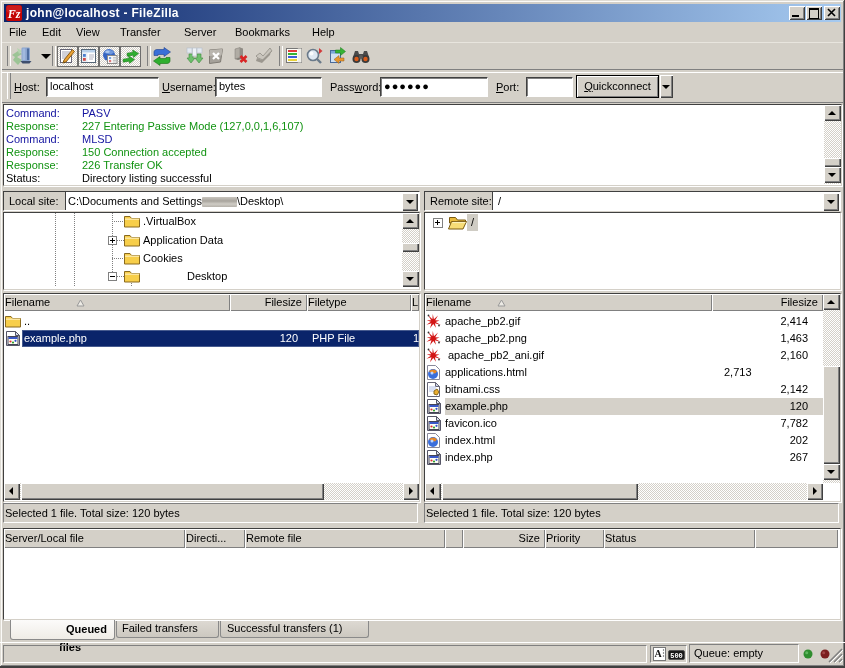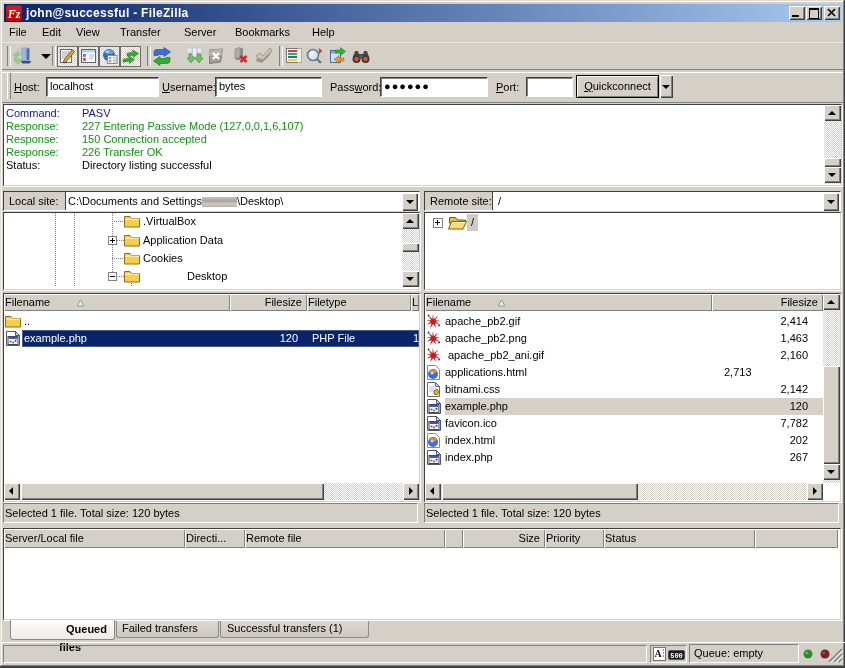--- a/index.html
+++ b/index.html
@@ -41,21 +41,21 @@
   <div style="left:1px;top:665px;width:843px;height:1px;background:#808080;"></div>
   <div style="left:0;top:666px;width:845px;height:2px;background:#404040;"></div>
 </div>
 
 <div class="abs" id="titlebar" style="left:4px;top:4px;width:837px;height:18px;background:linear-gradient(90deg,#0A246A,#A6CAF0);">
   <svg class="abs" style="left:2px;top:1px" width="16" height="16" viewBox="0 0 16 16">
     <rect x="0" y="0" width="16" height="16" rx="2.5" fill="#C30505"></rect>
     <rect x="0.5" y="0.5" width="15" height="7" rx="2" fill="#DA3A3A" opacity="0.45"></rect>
     <text x="8" y="12.5" font-size="12" font-style="italic" font-weight="bold" fill="#fff" text-anchor="middle" font-family="Liberation Serif,serif">Fz</text>
   </svg>
-  <div class="abs" style="left:22px;top:2px;font-size:12px;font-weight:bold;color:#fff;letter-spacing:0.3px;">john@successful - FileZilla</div>
+  <div class="abs" style="left:22px;top:2px;font-size:12px;font-weight:bold;color:#fff;letter-spacing:0.3px;">john@localhost - FileZilla</div>
   <div class="btn" style="left:785px;top:2px;width:16px;height:14px;">
         <div class="abs" style="left:3px;top:9px;width:7px;height:2px;background:#000;"></div>
       </div>
   <div class="btn" style="left:802px;top:2px;width:16px;height:14px;">
         <div class="abs" style="left:3px;top:2px;width:8px;height:8px;border:1px solid #000;border-top-width:2px;"></div>
       </div>
   <div class="btn" style="left:820px;top:2px;width:16px;height:14px;"><svg width="16" height="14">
           <path d="M4 3 L11 10 M11 3 L4 10" stroke="#000" stroke-width="1.6"></path>
         </svg></div>
 </div>
@@ -205,20 +205,21 @@
   <div class="sbtn" style="left:656px;top:4px;width:13px;height:23px;">
         <div class="arr-dn" style="left:2px;top:10px;"></div>
       </div>
 </div>
 <div class="abs" style="left:2px;top:102px;width:841px;height:1px;background:#808080;"></div>
 
 <div class="box" id="log" style="left:3px;top:104px;width:837px;height:80px;">
   <div id="logtext" style="position:absolute;left:2px;top:2px;line-height:13px;">
     <div><span style="color:#1414A0;display:inline-block;width:76px;">Command:</span><span style="color:#1414A0;">PASV</span></div>
     <div><span style="color:#119311;display:inline-block;width:76px;">Response:</span><span style="color:#119311;">227 Entering Passive Mode (127,0,0,1,6,107)</span></div>
+    <div><span style="color:#1414A0;display:inline-block;width:76px;">Command:</span><span style="color:#1414A0;">MLSD</span></div>
     <div><span style="color:#119311;display:inline-block;width:76px;">Response:</span><span style="color:#119311;margin-top:27px;">150 Connection accepted</span></div>
     <div><span style="color:#119311;display:inline-block;width:76px;">Response:</span><span style="color:#119311;">226 Transfer OK</span></div>
     <div><span style="display:inline-block;width:76px;">Status:</span><span>Directory listing successful</span></div>
   </div>
   <div class="abs track" style="right:0;top:0;width:17px;height:79px;">
     <div class="sbtn" style="left:0;top:0;width:17px;height:16px;">
           <div class="arr-up" style="left:4px;top:6px;"></div>
         </div>
     <div class="sbtn" style="left:0;top:53px;width:17px;height:9px;"></div>
     <div class="sbtn" style="left:0;top:62px;width:17px;height:16px;">

